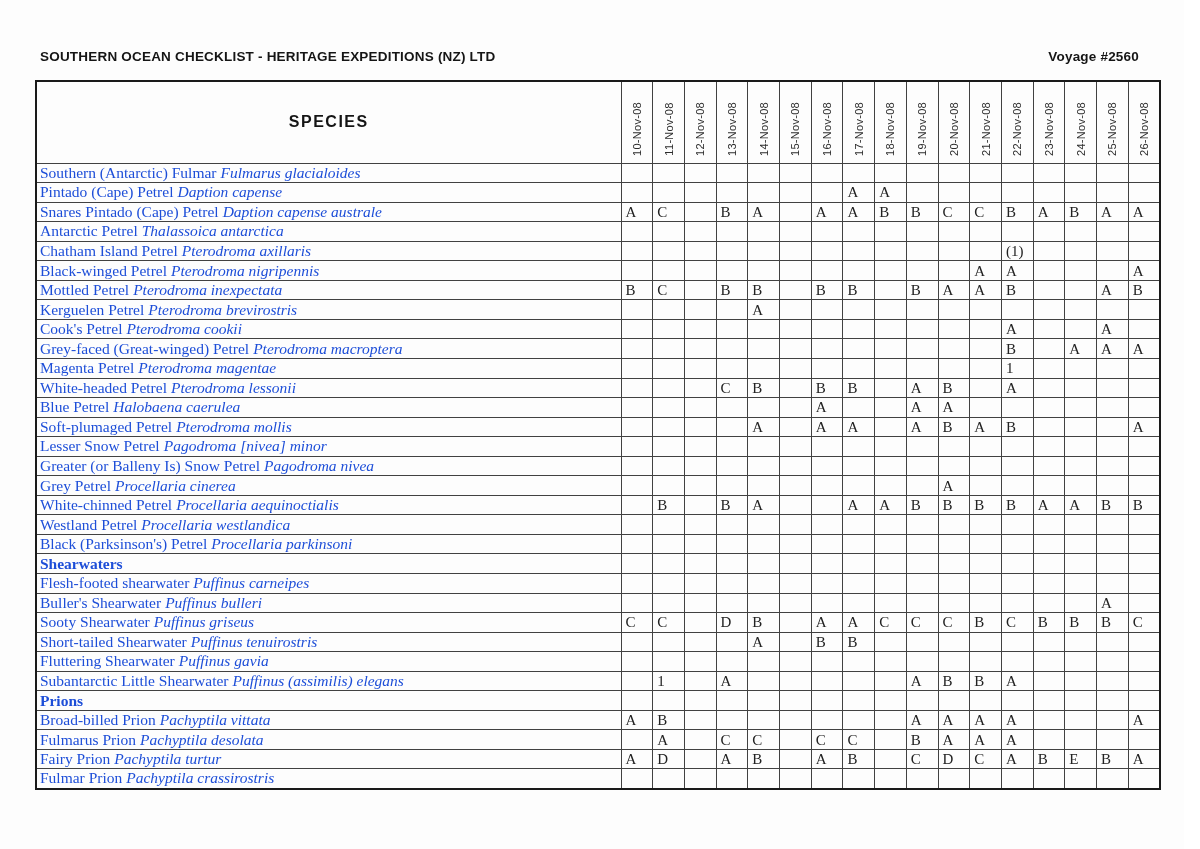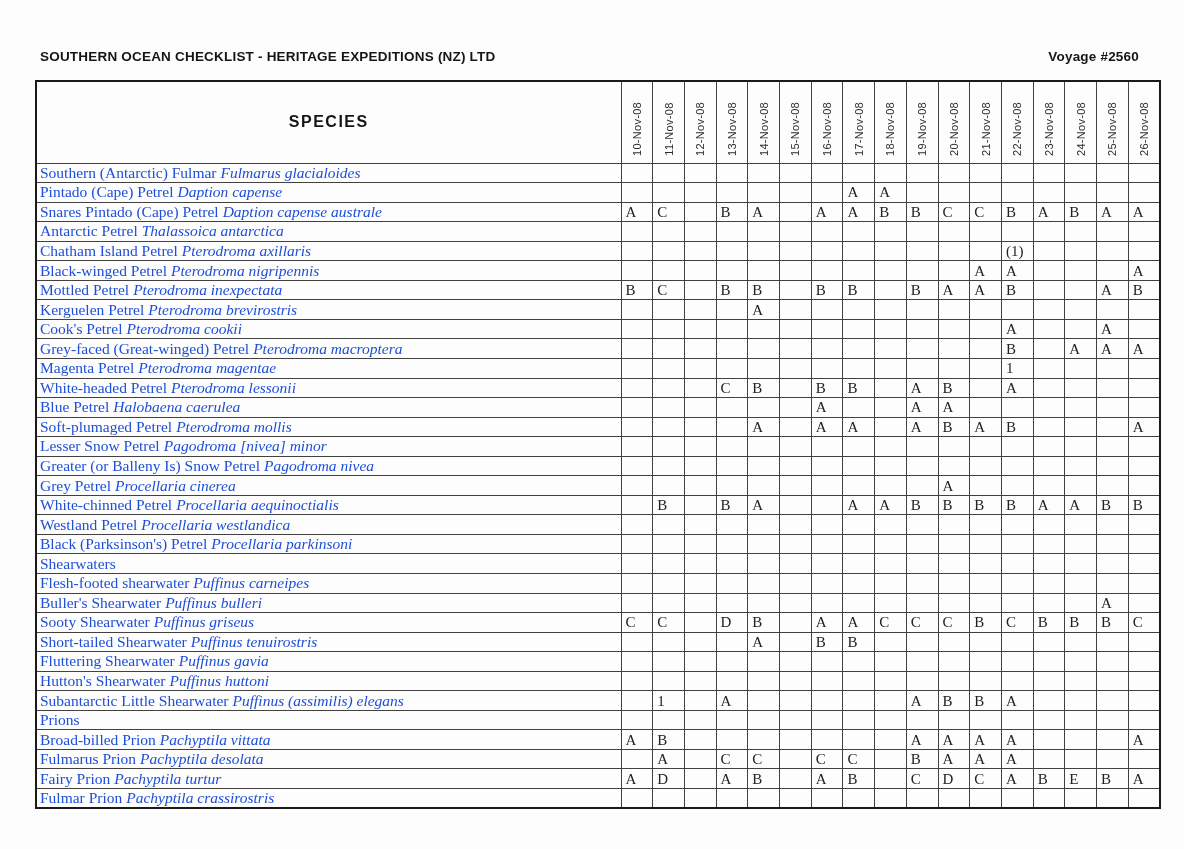--- a/index.html
+++ b/index.html
@@ -35,21 +35,21 @@
     white-space:nowrap;
     font-family:"Liberation Sans",sans-serif;font-weight:normal;
     font-size:11px;color:#2d2d2d;letter-spacing:.3px;
   }
   tbody tr{height:19.55px;}
   td.species-td{
     font-size:15.5px;line-height:18px;padding-left:3px;
     white-space:nowrap;vertical-align:middle;color:#1d4ed8;
   }
   td.species-td .sci{font-style:italic;margin-left:4px;}
-  tr.section-row td.species-td{font-weight:normal;}
+  tr.section-row td.species-td{font-weight:bold;}
   td.data-td{
     font-size:15px;line-height:18px;padding-left:4px;text-align:left;
     vertical-align:middle;color:#222;font-family:"Liberation Serif",serif;
   }
 </style>
 </head>
 <body>
 
 <div class="page">
   <div class="titlebar">
@@ -649,40 +649,20 @@
           <td class="data-td"></td>
           <td class="data-td"></td>
           <td class="data-td"></td>
           <td class="data-td"></td>
           <td class="data-td"></td>
           <td class="data-td"></td>
           <td class="data-td"></td>
           <td class="data-td"></td>
         </tr>
         <tr>
-          <td class="species-td"><span>Hutton's Shearwater</span><span class="sci">Puffinus huttoni</span></td>
-          <td class="data-td"></td>
-          <td class="data-td"></td>
-          <td class="data-td"></td>
-          <td class="data-td"></td>
-          <td class="data-td"></td>
-          <td class="data-td"></td>
-          <td class="data-td"></td>
-          <td class="data-td"></td>
-          <td class="data-td"></td>
-          <td class="data-td"></td>
-          <td class="data-td"></td>
-          <td class="data-td"></td>
-          <td class="data-td"></td>
-          <td class="data-td"></td>
-          <td class="data-td"></td>
-          <td class="data-td"></td>
-          <td class="data-td"></td>
-        </tr>
-        <tr>
           <td class="species-td"><span>Subantarctic Little Shearwater</span><span class="sci">Puffinus (assimilis) elegans</span></td>
           <td class="data-td"></td>
           <td class="data-td">1</td>
           <td class="data-td"></td>
           <td class="data-td">A</td>
           <td class="data-td"></td>
           <td class="data-td"></td>
           <td class="data-td"></td>
           <td class="data-td"></td>
           <td class="data-td"></td>

